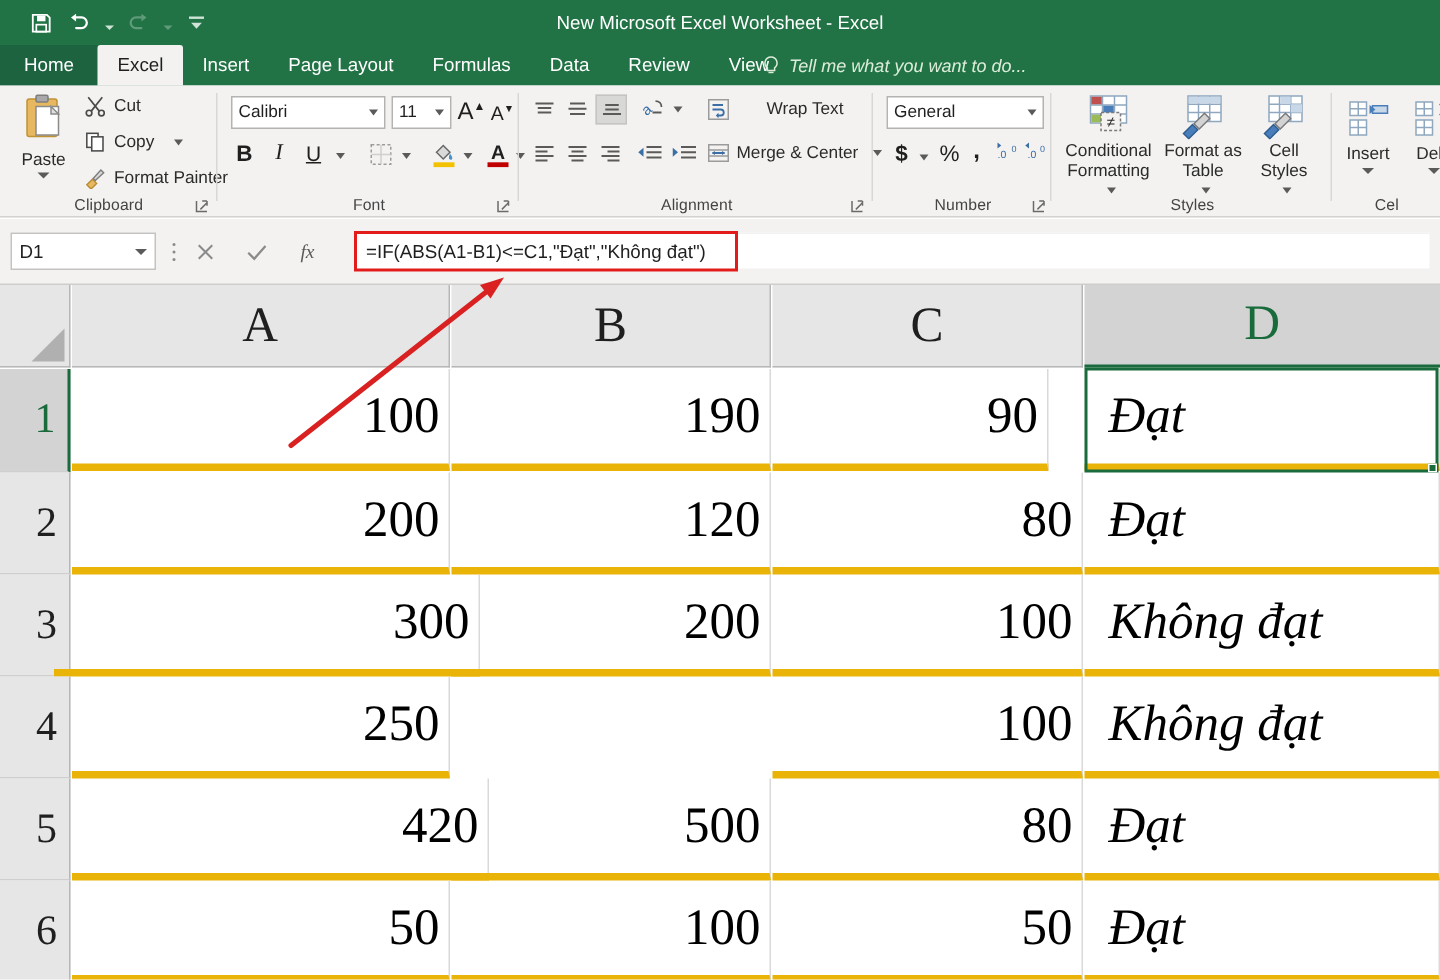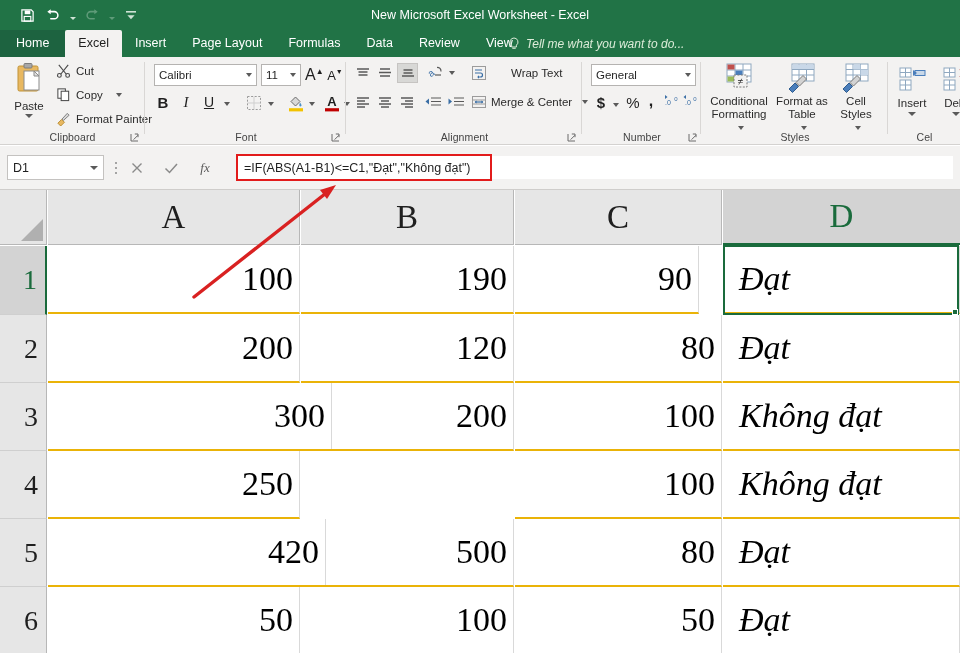--- a/index.html
+++ b/index.html
@@ -187,21 +187,21 @@
   .colhead.active { background: #d3d3d3; color: #1a6b3c; border-bottom: 2px solid #1a6b3c; }
   .rowhead {
     position: absolute; left: 0; width: 47px;
     background: #e6e6e6; border-right: 1px solid #b7b7b7; border-bottom: 1px solid #cfcfcf;
     display: flex; align-items: center; justify-content: flex-end; padding-right: 8px;
     font-size: 28px; color: #1f1f1f; font-family: "Liberation Serif", serif;
   }
   .rowhead.active { background: #d3d3d3; color: #1a6b3c; border-right: 2px solid #1a6b3c; }
   .cell {
     position: absolute; height: 68px;
-    border-right: 1px solid #d9d9d9; border-bottom: 2px solid #eab308;
+    border-right: 1px solid #d9d9d9; border-bottom: 5px solid #eab308;
     display: flex; align-items: center;
     font-size: 34px; color: #000000; font-family: "Liberation Serif", serif;
     overflow: hidden;
   }
   .cell.num { justify-content: flex-end; padding-right: 6px; }
   .cell.txt { justify-content: flex-start; padding-left: 16px; font-style: italic; }
   .selbox {
     position: absolute; border: 2px solid #1a6b3c; pointer-events: none;
   }
   .selhandle {
@@ -638,21 +638,21 @@
     <div class="cell num" style="left:515px; top:56px; width:184px;">90</div>
     <div class="cell txt" style="left:723px; top:56px; width:237px;">Đạt</div>
 
     <div class="rowhead" style="top:125px; height:68px;">2</div>
     <div class="cell num" style="left:48px; top:125px; width:252px;">200</div>
     <div class="cell num" style="left:301px; top:125px; width:213px;">120</div>
     <div class="cell num" style="left:515px; top:125px; width:207px;">80</div>
     <div class="cell txt" style="left:723px; top:125px; width:237px;">Đạt</div>
 
     <div class="rowhead" style="top:193px; height:68px;">3</div>
-    <div class="cell num" style="left:48px; top:193px; width:284px;">300</div>
+    <div class="cell num" style="left:36px; top:193px; width:284px;">300</div>
     <div class="cell num" style="left:301px; top:193px; width:213px;">200</div>
     <div class="cell num" style="left:515px; top:193px; width:207px;">100</div>
     <div class="cell txt" style="left:723px; top:193px; width:237px;">Không đạt</div>
 
     <div class="rowhead" style="top:261px; height:68px;">4</div>
     <div class="cell num" style="left:48px; top:261px; width:252px;">250</div>
     <div class="cell num" style="left:515px; top:261px; width:207px;">100</div>
     <div class="cell txt" style="left:723px; top:261px; width:237px;">Không đạt</div>
 
     <div class="rowhead" style="top:329px; height:68px;">5</div>

